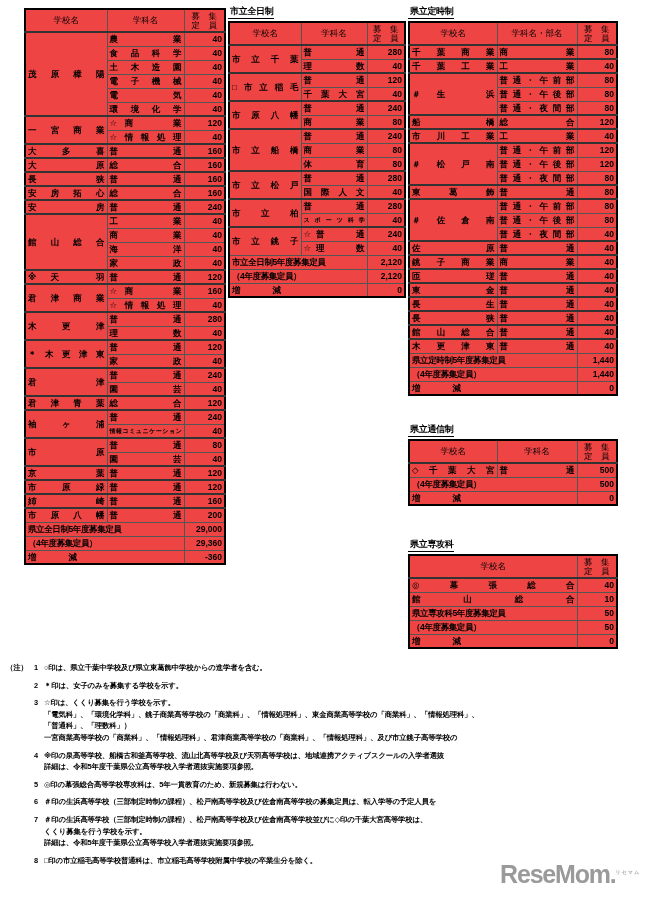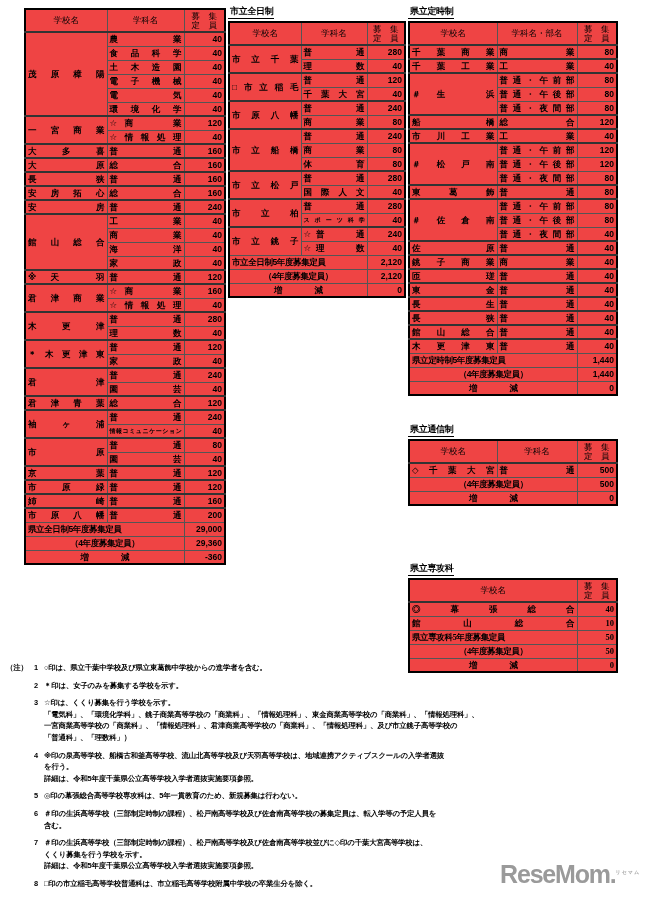--- a/index.html
+++ b/index.html
@@ -69,21 +69,21 @@
     text-align: justify;
     text-align-last: justify;
     text-justify: inter-character;
   }
   .thick-top td { border-top: 2px solid #333 !important; }
   .sum-row td {
     border-top: 2px solid #333;
     font-weight: bold;
   }
   .sum-label { text-align: left; padding-left: 2px; letter-spacing: -0.4px; margin-top: 40px; }
-  .sum-label-c { text-align: center; letter-spacing: -0.4px; }
+  .sum-label-c { letter-spacing: -0.4px; }
   .hdr-stack { line-height: 1.05; }
   .tiny { font-size: 6px; letter-spacing: -0.3px; }
 
   
   #notes {
     position: absolute;
     left: 0; top: 662px;
     width: 646px;
     font-size: 7.4px;
     line-height: 11.6px;
@@ -827,21 +827,21 @@
             <td class="c-num">500</td>
           </tr>
           <tr>
             <td colspan="2" class="sum-label-c">増　　　　減</td>
             <td class="c-num">0</td>
           </tr>
         </tfoot>
     </table>
   </div>
 
-  <div class="tbl-wrap" style="left:408px; top:557px;font-family:Liberation Serif, serif;">
+  <div class="tbl-wrap" style="left:408px; top:533px;">
     <div class="tbl-caption">県立専攻科</div>
     <table class="grid" id="t5" style="margin-top:2px;">
       <colgroup>
           <col style="width:168px">
           <col style="width:40px">
         </colgroup>
       <thead>
         <tr>
           <th class="c-school">学校名</th>
           <th class="c-school hdr-stack">
@@ -905,66 +905,56 @@
           <span class="note-body">☆印は、くくり募集を行う学校を示す。</span>
         </div>
         <div class="note-line">
           <span class="note-chu"></span>
           <span class="note-no"></span>
           <span class="note-body">「電気科」、「環境化学科」、銚子商業高等学校の「商業科」、「情報処理科」、東金商業高等学校の「商業科」、「情報処理科」、</span>
         </div>
         <div class="note-line">
           <span class="note-chu"></span>
           <span class="note-no"></span>
+          <span class="note-body">「普通科」、「理数科」）</span>
+        </div>
+        <div class="note-line">
+          <span class="note-chu"></span>
+          <span class="note-no"></span>
           <span class="note-body">一宮商業高等学校の「商業科」、「情報処理科」、君津商業高等学校の「商業科」、「情報処理科」、及び市立銚子高等学校の</span>
-        </div>
-        <div class="note-line">
-          <span class="note-chu"></span>
-          <span class="note-no"></span>
-          <span class="note-body">「普通科」、「理数科」）</span>
         </div>
       </div>
       <div class="gap"></div>
       <div class="note-block">
         <div class="note-line">
           <span class="note-chu"></span>
           <span class="note-no">4</span>
           <span class="note-body">※印の泉高等学校、船橋古和釜高等学校、流山北高等学校及び天羽高等学校は、地域連携アクティブスクールの入学者選抜</span>
         </div>
         <div class="note-line">
           <span class="note-chu"></span>
           <span class="note-no"></span>
-          <span class="note-body">を行う。</span>
-        </div>
-        <div class="note-line">
-          <span class="note-chu"></span>
-          <span class="note-no"></span>
           <span class="note-body">詳細は、令和5年度千葉県公立高等学校入学者選抜実施要項参照。</span>
         </div>
       </div>
       <div class="gap"></div>
       <div class="note-block">
         <div class="note-line">
           <span class="note-chu"></span>
           <span class="note-no">5</span>
           <span class="note-body">◎印の幕張総合高等学校専攻科は、5年一貫教育のため、新規募集は行わない。</span>
         </div>
       </div>
       <div class="gap"></div>
       <div class="note-block">
         <div class="note-line">
           <span class="note-chu"></span>
           <span class="note-no">6</span>
           <span class="note-body">＃印の生浜高等学校（三部制定時制の課程）、松戸南高等学校及び佐倉南高等学校の募集定員は、転入学等の予定人員を</span>
         </div>
-        <div class="note-line">
-          <span class="note-chu"></span>
-          <span class="note-no"></span>
-          <span class="note-body">含む。</span>
-        </div>
       </div>
       <div class="gap"></div>
       <div class="note-block">
         <div class="note-line">
           <span class="note-chu"></span>
           <span class="note-no">7</span>
           <span class="note-body">＃印の生浜高等学校（三部制定時制の課程）、松戸南高等学校及び佐倉南高等学校並びに◇印の千葉大宮高等学校は、</span>
         </div>
         <div class="note-line">
           <span class="note-chu"></span>

